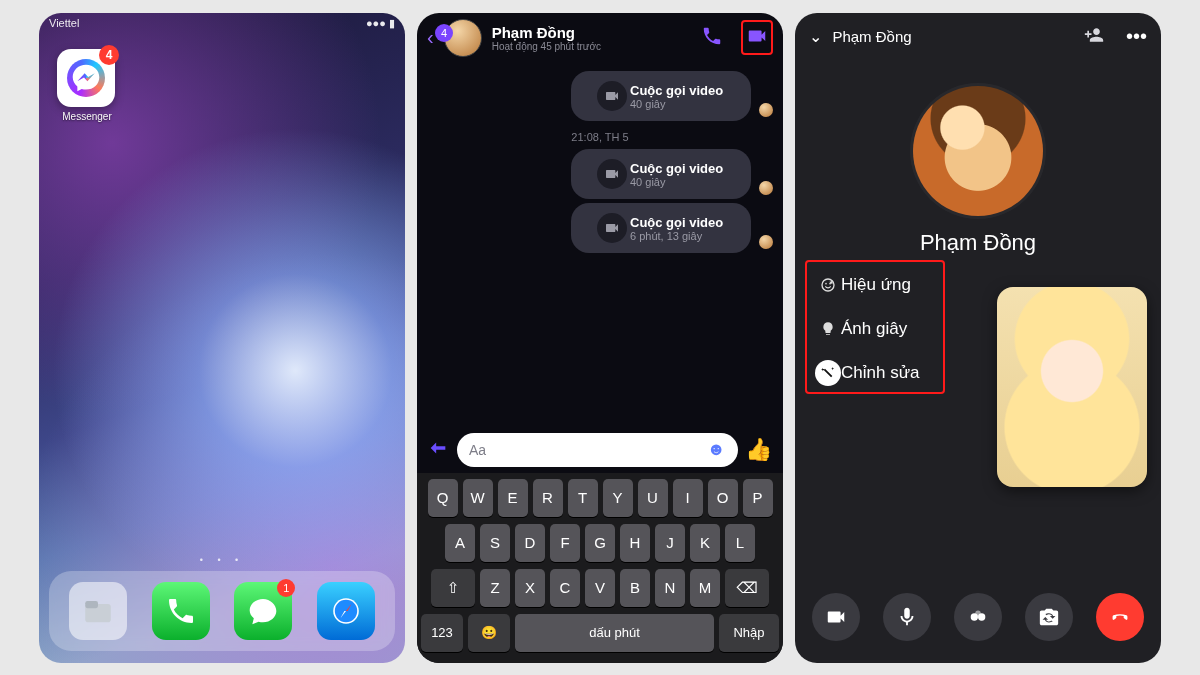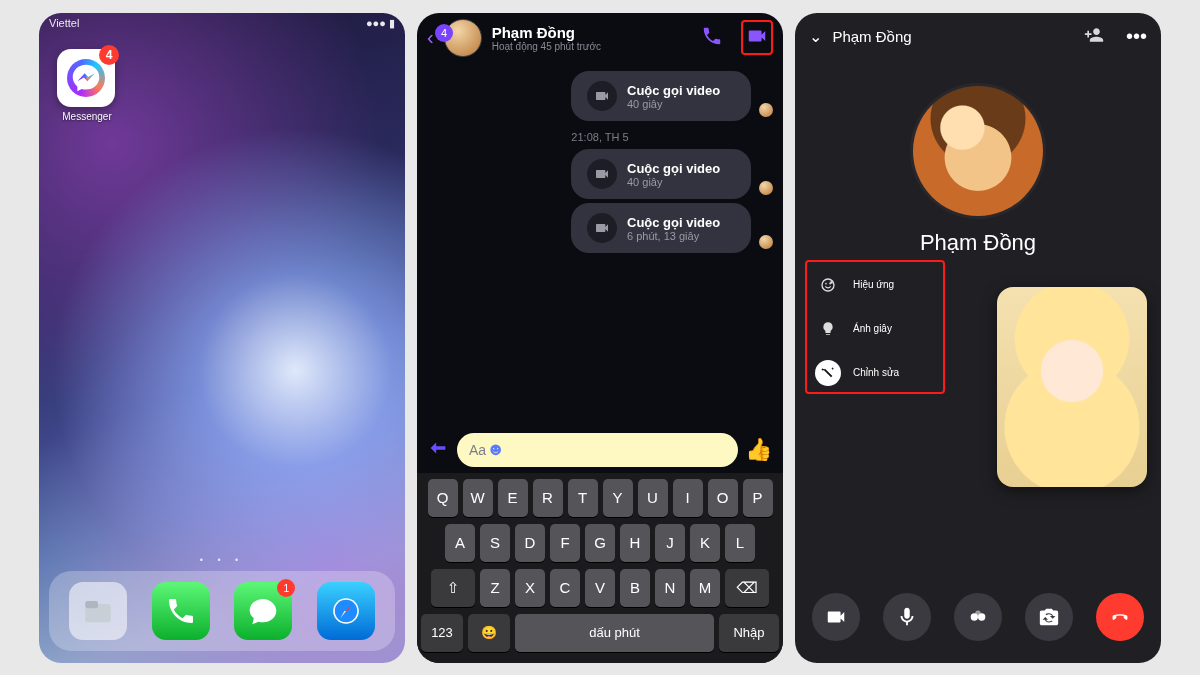--- a/index.html
+++ b/index.html
@@ -91,29 +91,29 @@
   .back-badge .bubble{position:absolute;left:8px;top:-2px;width:18px;height:18px;border-radius:10px;background:#7a44ff;color:#fff;font-size:11px;display:flex;align-items:center;justify-content:center;}
   .avatar-small{width:38px;height:38px;border-radius:50%;background:radial-gradient(circle at 35% 30%,#f4d6a8,#b87838);border:1px solid #444;flex:none;}
   .hdr-name{font-weight:600;font-size:15px;}
   .hdr-sub{font-size:10px;color:#8a8a95;}
   .hdr-icons{margin-left:auto;display:flex;gap:18px;align-items:center;}
   .hdr-icons svg{width:22px;height:22px;fill:#8855ff;}
   .hilite{border:2px solid #ff1a1a;padding:3px;border-radius:4px;}
   .thread{flex:1;overflow:hidden;padding:6px 10px 2px;}
   .ts{font-size:11px;color:#7d7d88;text-align:center;margin:10px 0 6px;}
   .bubble-row{display:flex;justify-content:flex-end;gap:8px;align-items:flex-end;margin-bottom:4px;}
-  .call-bubble{background:#333340;border-radius:18px;padding:10px 16px;min-width:180px;display:flex;gap:10px;align-items:center;}
+  .call-bubble{background:#333340;border-radius:18px;padding:10px 26px;min-width:180px;display:flex;gap:3px;align-items:center;}
   .call-bubble .vicon{width:30px;height:30px;border-radius:50%;background:#1d1d26;display:flex;align-items:center;justify-content:center;}
   .call-bubble .vicon svg{width:16px;height:16px;fill:#9a9aa5;}
   .call-bubble .txt b{font-size:13px;}
   .call-bubble .txt span{font-size:11px;color:#9a9aa5;display:block;}
   .seen{width:14px;height:14px;border-radius:50%;background:radial-gradient(circle at 35% 30%,#f4d6a8,#b87838);align-self:flex-end;margin-bottom:4px;}
   .composer{display:flex;align-items:center;gap:8px;padding:6px 10px;}
   .composer svg{width:22px;height:22px;fill:#6a4dff;}
-  .composer .field{flex:1;background:#fef9c3;border-radius:18px;height:34px;display:flex;align-items:center;padding:0 12px;color:#7d7d88;}
+  .composer .field{flex:1;background:#ffffff;border-radius:18px;height:34px;display:flex;align-items:center;padding:0 12px;color:#7d7d88;justify-content:space-between;}
   .composer .field .face{color:#5b7bff;font-size:18px;}
   .thumb{font-size:22px;color:#5b7bff;}
   
   .kbd{background:#1b1b1d;padding:6px 4px 4px;}
   .krow{display:flex;justify-content:center;gap:5px;margin-bottom:7px;}
   .key{background:#555459;color:#fff;border-radius:5px;height:38px;min-width:30px;display:flex;align-items:center;justify-content:center;font-size:15px;box-shadow:0 1px 0 #000;}
   .key.wide{min-width:44px;background:#3a3a3d;}
   .key.space{flex:1;}
   .key.dark{background:#3a3a3d;}
   .krow.bottom .key{font-size:13px;}
@@ -133,21 +133,21 @@
       radial-gradient(circle at 50% 25%, #6a3b18 0 40%, transparent 41%),
       #c86a2a;
     box-shadow:0 0 0 3px rgba(255,255,255,.04);
   }
   .vc-name{margin-top:14px;font-size:22px;font-weight:500;}
   .effects{
     position:absolute;left:10px;top:200px;width:140px;
     border:2px solid #ff1a1a;border-radius:4px;padding:10px 8px 6px;
     display:flex;flex-direction:column;gap:18px;
   }
-  .effects .row{display:flex;align-items:center;gap:12px;font-size:10px;}
+  .effects .row{display:flex;align-items:center;gap:0;font-size:17px;}
   .effects .ic{width:26px;height:26px;border-radius:50%;display:flex;align-items:center;justify-content:center;}
   .effects .ic svg{width:16px;height:16px;fill:#ddd;}
   .effects .row.active .ic{background:#fff;}
   .effects .row.active .ic svg{fill:#111;}
   .pip{
     position:absolute;right:14px;bottom:96px;width:150px;height:200px;border-radius:16px;overflow:hidden;
     background:
       radial-gradient(circle at 50% 42%, #ffe8d6 0 22%, transparent 23%),
       radial-gradient(circle at 50% 70%, #ffe49a 0 42%, transparent 43%),
       radial-gradient(circle at 50% 26%, #ffe49a 0 34%, transparent 35%),

